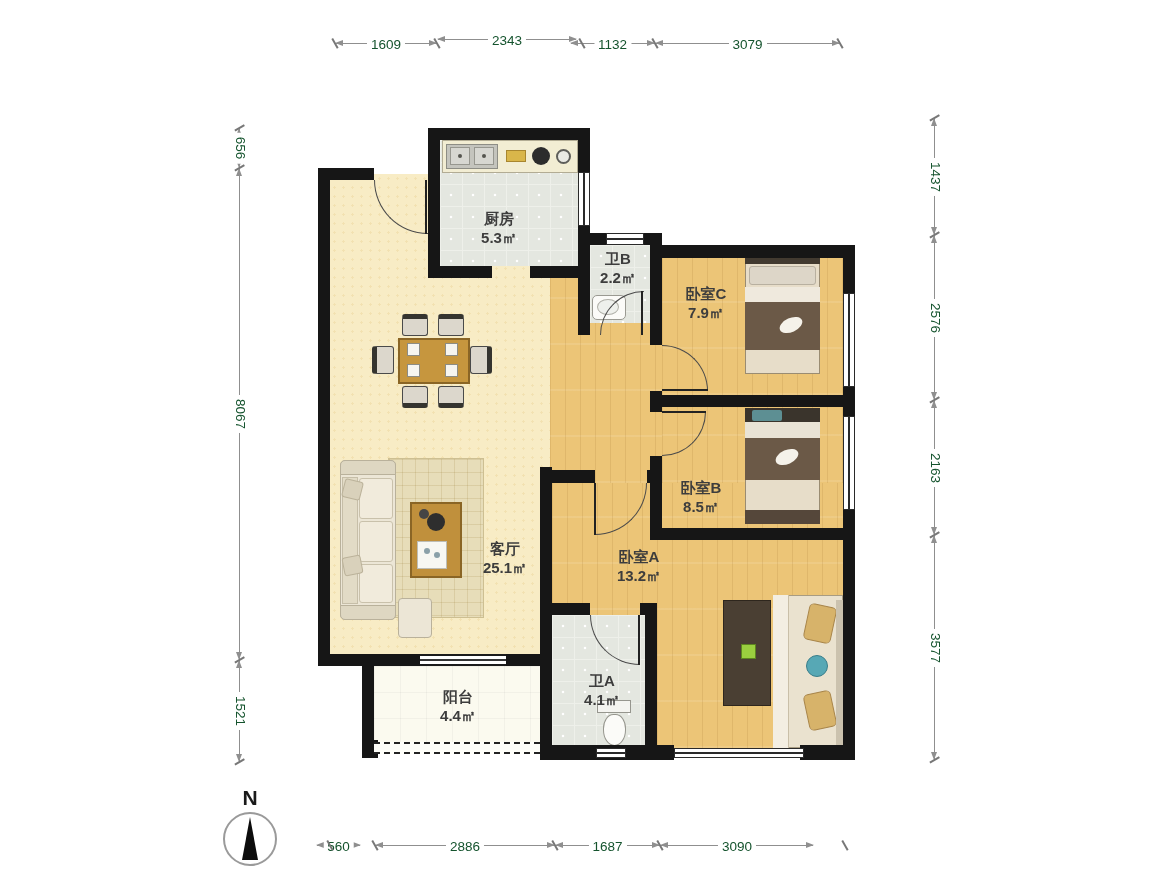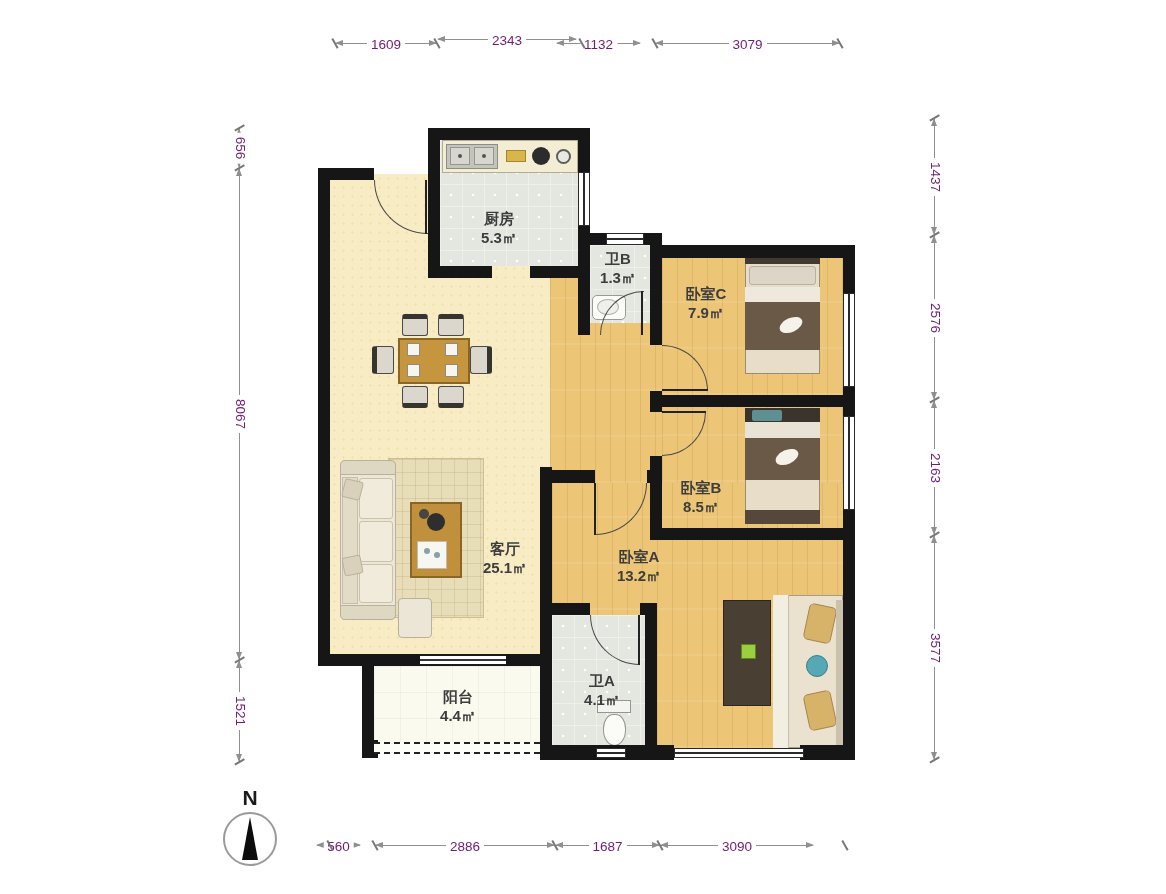--- a/index.html
+++ b/index.html
@@ -18,21 +18,21 @@
   .leaf{position:absolute;background:#222;}
   
   .fl-living{background:#f8ecc5;background-image:radial-gradient(rgba(214,170,80,.16) 1px,transparent 1.4px);background-size:9px 9px;}
   .fl-wood{background:#ecc577;background-image:repeating-linear-gradient(90deg,rgba(130,82,18,.12) 0 1px,transparent 1px 15px),repeating-linear-gradient(0deg,rgba(255,255,255,.10) 0 2px,transparent 2px 46px);}
   .fl-tile{background:#e4e7e0;background-image:radial-gradient(circle,#ffffff 1.4px,transparent 1.6px),linear-gradient(#eef0ea 1px,transparent 1px),linear-gradient(90deg,#eef0ea 1px,transparent 1px);background-size:22px 22px,22px 22px,22px 22px;}
   .fl-balc{background:#fbfaef;background-image:linear-gradient(rgba(0,0,0,.035) 1px,transparent 1px),linear-gradient(90deg,rgba(0,0,0,.035) 1px,transparent 1px);background-size:26px 26px;}
   
   .rlabel{position:absolute;transform:translate(-50%,-50%);text-align:center;color:#3d3d3d;
           font-size:15px;line-height:19px;font-weight:600;white-space:nowrap;z-index:7;}
   
-  .dh,.dv{position:absolute;color:#701a75;font-size:13.5px;z-index:6;}
+  .dh,.dv{position:absolute;color:#14532d;font-size:13.5px;z-index:6;}
   .dh{height:16px;}
   .dh .ln{position:absolute;left:1px;right:1px;top:7px;height:1px;background:#8f8f8f;}
   .dh .al{position:absolute;left:0;top:4px;width:0;height:0;border-top:3.5px solid transparent;border-bottom:3.5px solid transparent;border-right:8px solid #8f8f8f;}
   .dh .ar{position:absolute;right:0;top:4px;width:0;height:0;border-top:3.5px solid transparent;border-bottom:3.5px solid transparent;border-left:8px solid #8f8f8f;}
   .dh .lb{position:absolute;left:50%;top:7.5px;transform:translate(-50%,-50%);background:#fff;padding:0 4px;}
   .dv{width:16px;}
   .dv .ln{position:absolute;top:1px;bottom:1px;left:7px;width:1px;background:#8f8f8f;}
   .dv .au{position:absolute;top:0;left:4px;width:0;height:0;border-left:3.5px solid transparent;border-right:3.5px solid transparent;border-bottom:8px solid #8f8f8f;}
   .dv .ad{position:absolute;bottom:0;left:4px;width:0;height:0;border-left:3.5px solid transparent;border-right:3.5px solid transparent;border-top:8px solid #8f8f8f;}
   .dv .lb{position:absolute;left:7.5px;top:50%;transform:translate(-50%,-50%) rotate(90deg);background:#fff;padding:0 4px;}
@@ -197,21 +197,21 @@
 
   <i class="arc z5" style="left:590px;top:615px;width:50px;height:50px;border-left-width:1.5px;border-bottom-width:1.5px;border-bottom-left-radius:100%"></i>
   <i class="leaf z5" style="left:638px;top:615px;width:2px;height:50px"></i>
 
   <div class="rlabel" style="left:499px;top:228px">
     <div>厨房</div>
     <div>5.3㎡</div>
   </div>
   <div class="rlabel" style="left:618px;top:268px">
     <div>卫B</div>
-    <div>1.3㎡</div>
+    <div>2.2㎡</div>
   </div>
   <div class="rlabel" style="left:706px;top:303px">
     <div>卧室C</div>
     <div>7.9㎡</div>
   </div>
   <div class="rlabel" style="left:701px;top:497px">
     <div>卧室B</div>
     <div>8.5㎡</div>
   </div>
   <div class="rlabel" style="left:505px;top:558px">
@@ -236,21 +236,21 @@
       <i class="al"></i>
       <i class="ar"></i>
       <span class="lb">1609</span>
     </div>
   <div class="dh" style="left:437px;top:32px;width:140px">
       <i class="ln"></i>
       <i class="al"></i>
       <i class="ar"></i>
       <span class="lb">2343</span>
     </div>
-  <div class="dh" style="left:556px;top:36px;width:85px">
+  <div class="dh" style="left:570px;top:36px;width:85px">
       <i class="ln"></i>
       <i class="al"></i>
       <i class="ar"></i>
       <span class="lb">1132</span>
     </div>
   <div class="dh" style="left:655px;top:36px;width:185px">
       <i class="ln"></i>
       <i class="al"></i>
       <i class="ar"></i>
       <span class="lb">3079</span>

